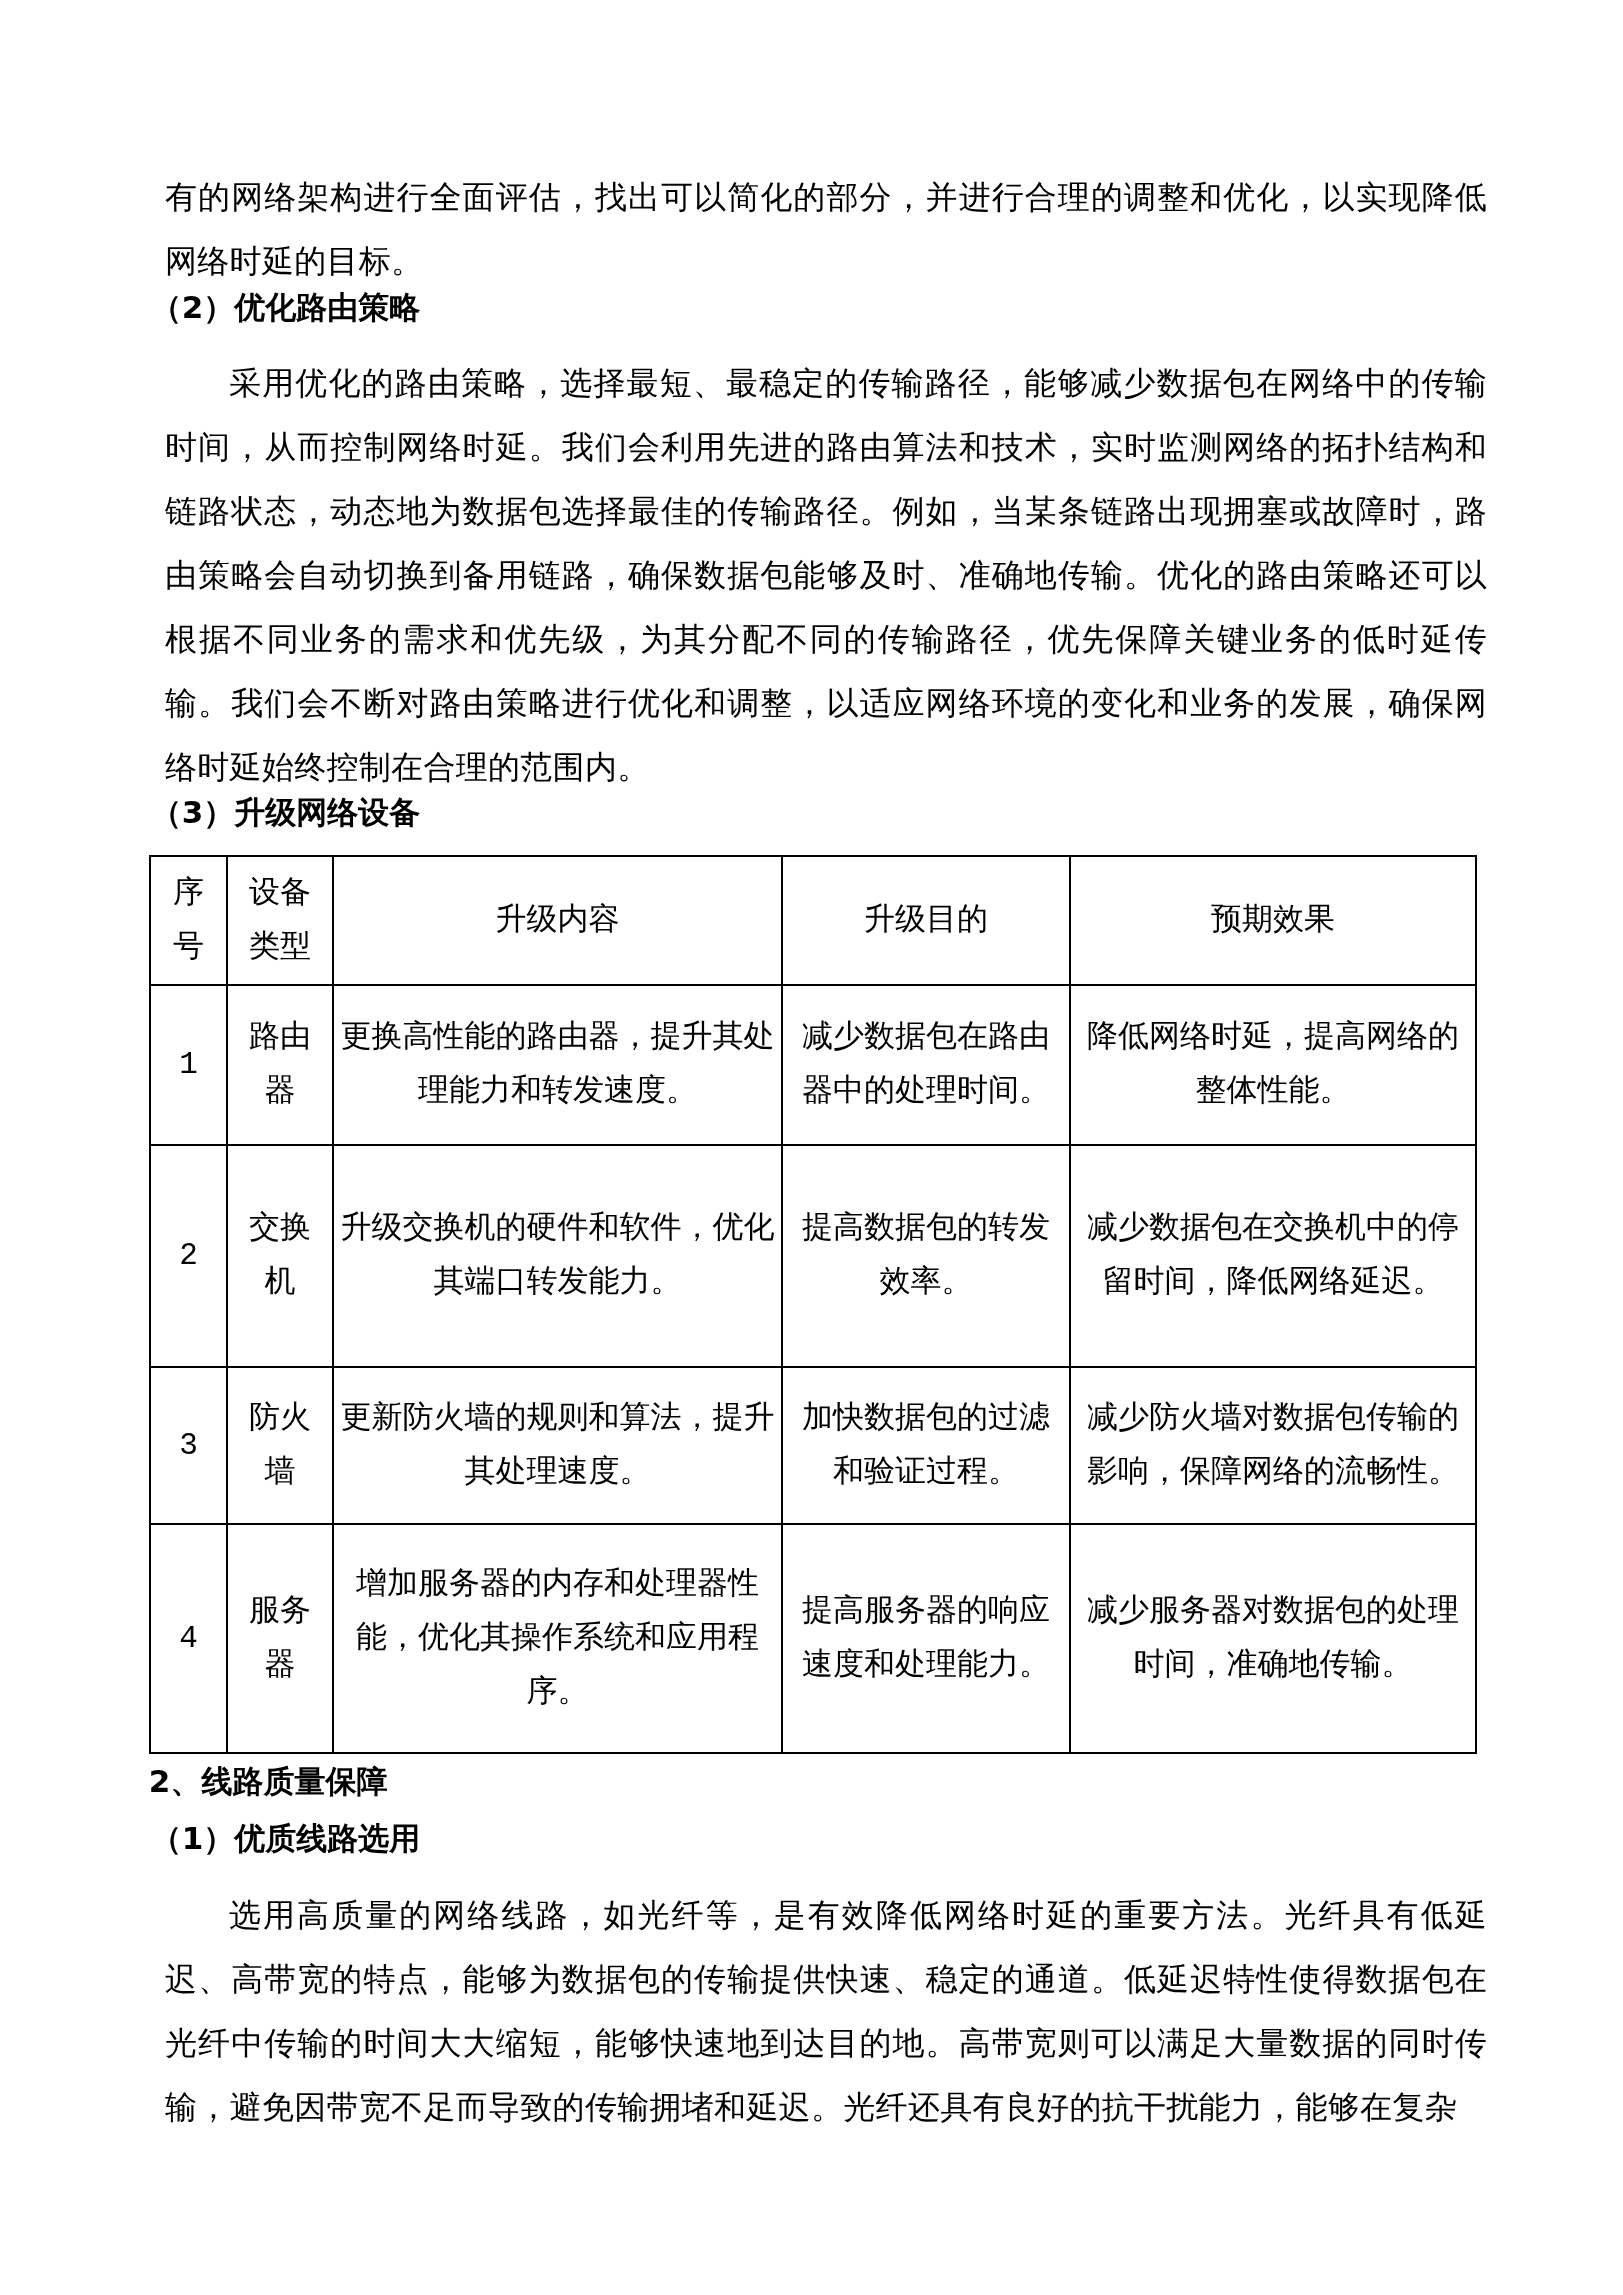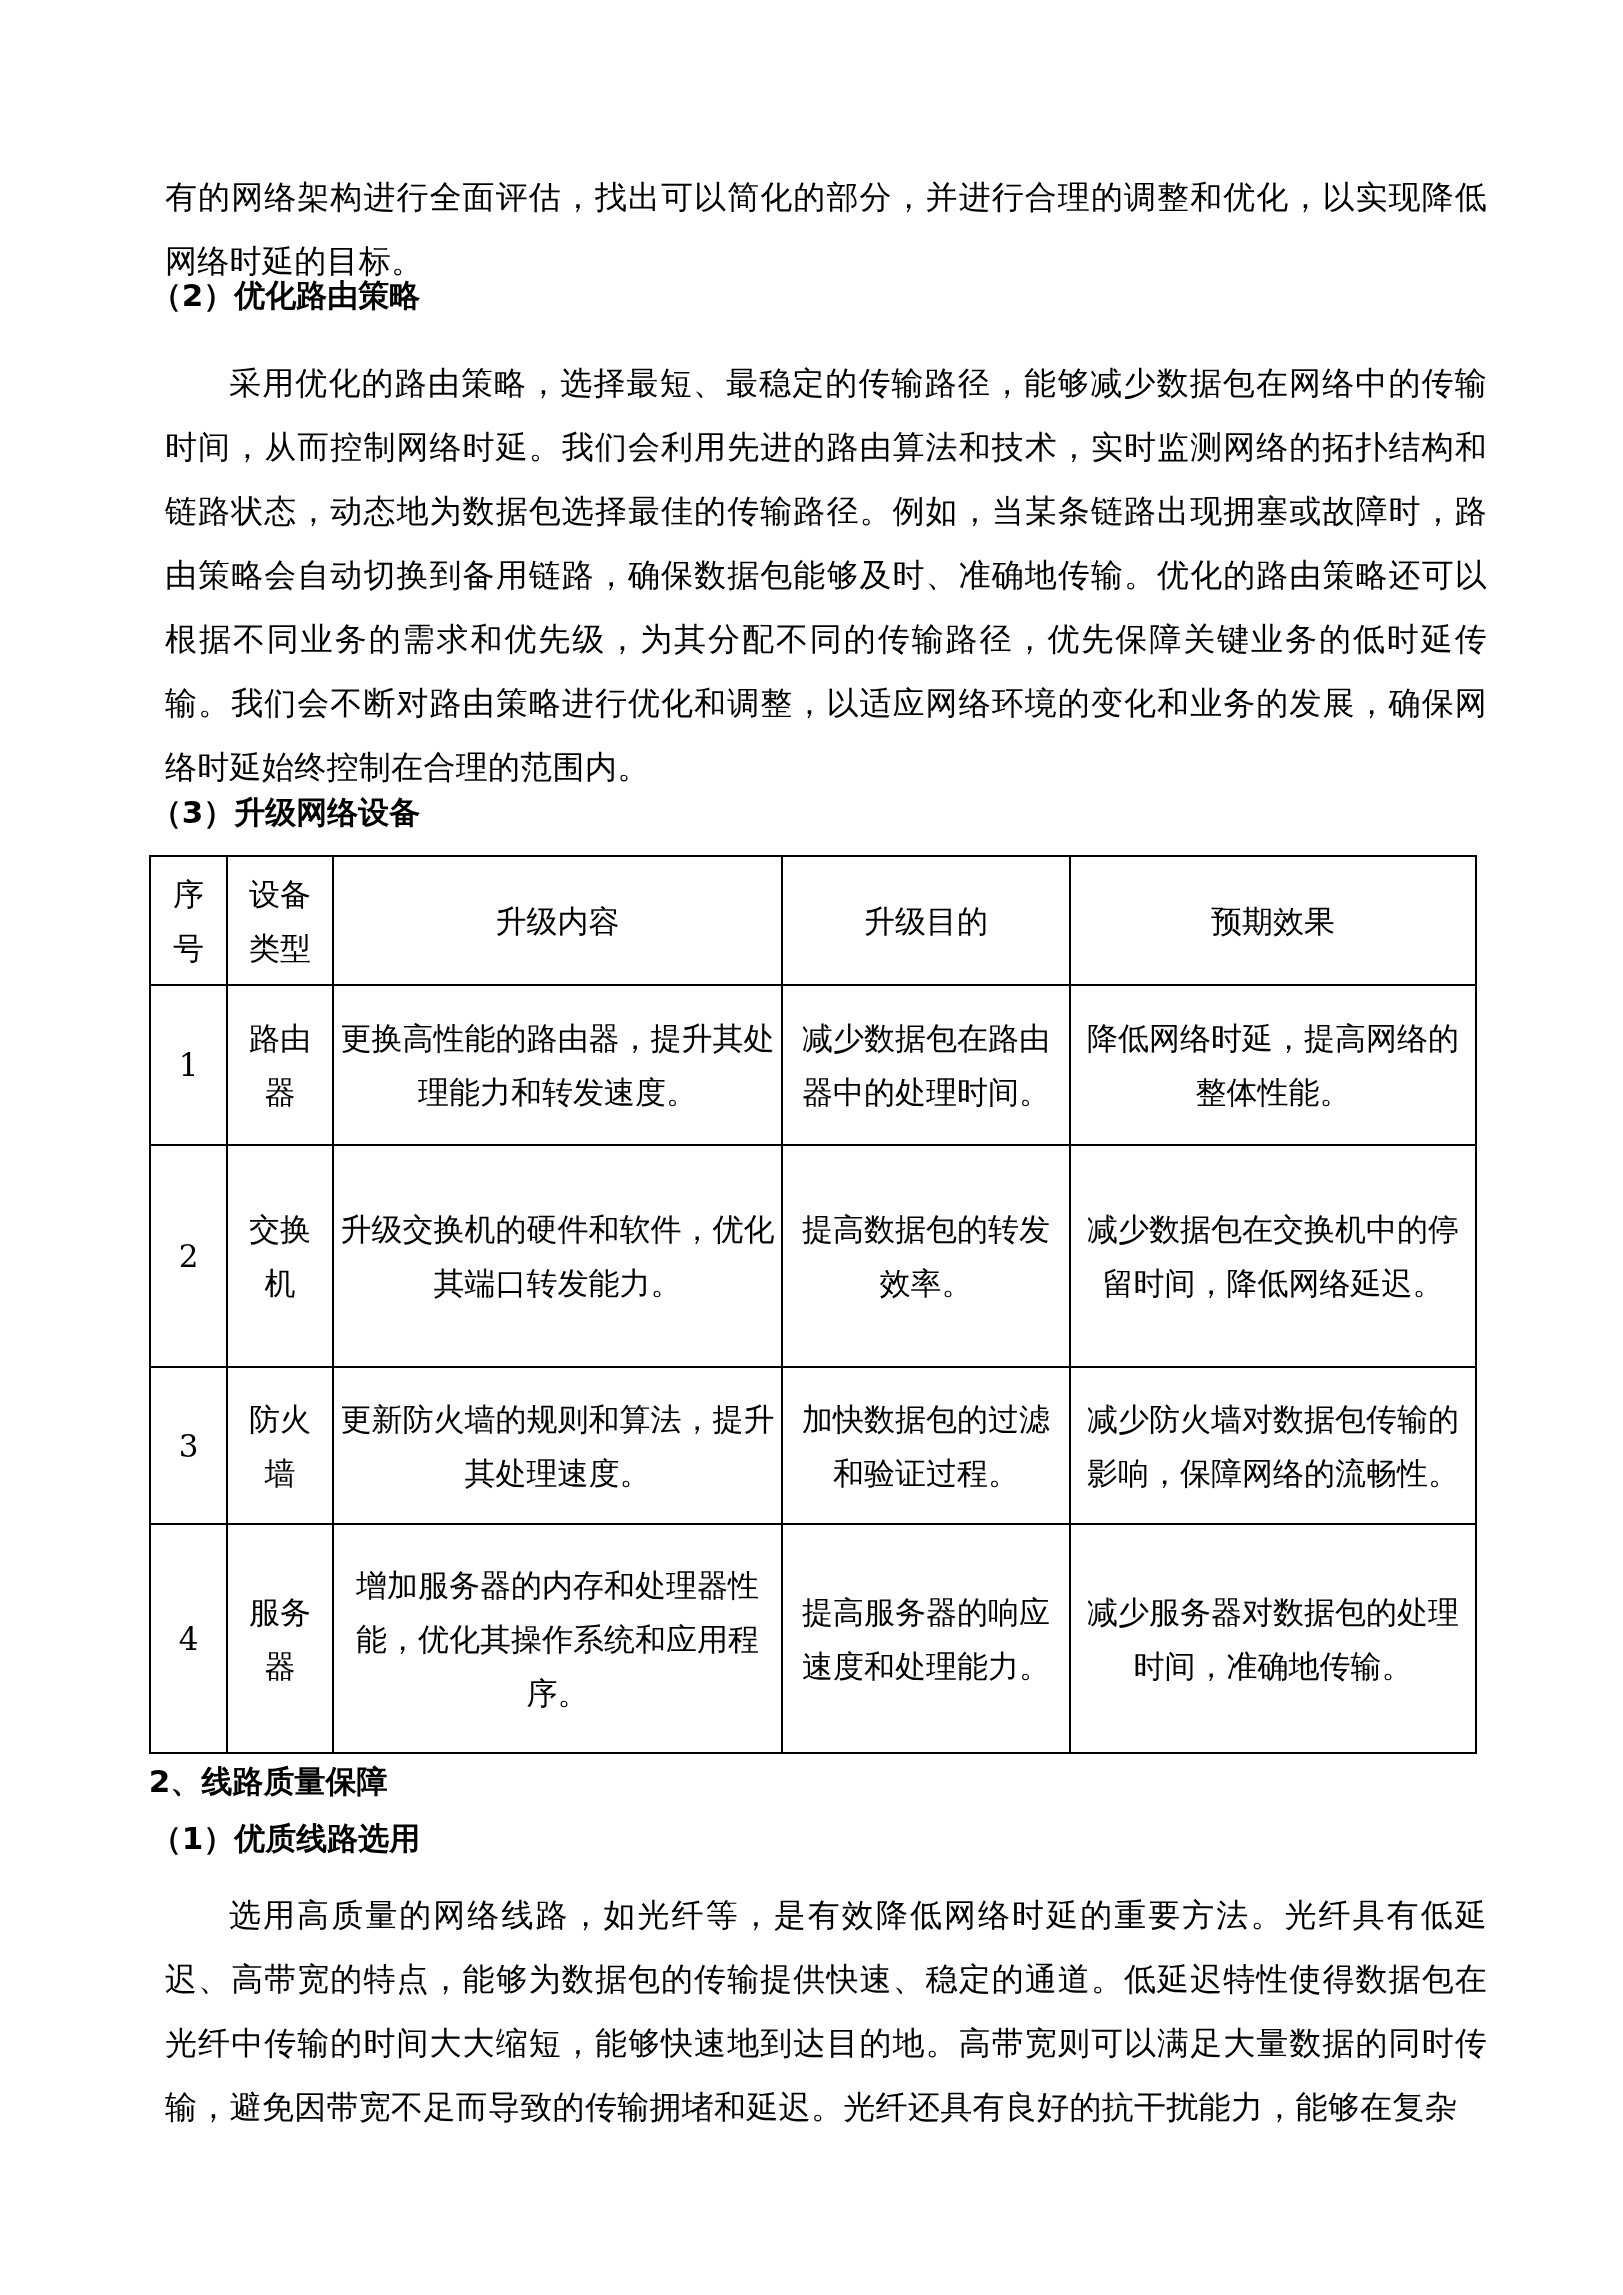--- a/index.html
+++ b/index.html
@@ -5,34 +5,34 @@
   html, body { margin: 0; padding: 0; background: #ffffff; }
   body { width: 1623px; height: 2295px; position: relative; overflow: hidden;
          font-family: "DejaVu Serif", "Liberation Serif", serif; color: #000; }
   .page { position: absolute; left: 154px; top: 0; width: 1322px; }
   .para { position: absolute; left: 0; width: 1322px; font-size: 32px; line-height: 64px;
           text-align: justify; text-align-last: left; letter-spacing: 0.3px; margin: 11px; }
   .indent { text-indent: 64px; }
   .heading { position: absolute; font-family: "DejaVu Sans", "Liberation Sans", sans-serif;
              font-weight: bold; font-size: 31px; line-height: 39px; margin: 0; }
   table.spec { position: absolute; left: 149px; top: 855px; width: 1326px; border-collapse: collapse;
-               font-size: 31px; line-height: 54px; table-layout: fixed; }
+               font-size: 31px; line-height: 54px; table-layout: fixed; font-family: Liberation Mono, monospace; }
   table.spec td, table.spec th { border: 2px solid #000; text-align: center; vertical-align: middle;
                padding: 0 6px; font-weight: normal; word-break: break-all; }
   table.spec th.c0, table.spec td.c0 { padding: 0 9.2px; }
   table.spec th.c1, table.spec td.c1 { padding: 0 11.8px; }
   .hdr-row { height: 129px; }
   .r1 { height: 160px; } .r2 { height: 222px; } .r3 { height: 157px; } .r4 { height: 229px; }
 </style>
 </head>
 <body>
 
 <div class="page">
   <p class="para" style="top:154px;">有的网络架构进行全面评估，找出可以简化的部分，并进行合理的调整和优化，以实现降低网络时延的目标。</p>
-  <h3 class="heading" style="left:-3.3px; top:276px;text-align:center;">（2）优化路由策略</h3>
+  <h3 class="heading" style="left:-3.3px; top:288px;text-align:center;">（2）优化路由策略</h3>
   <p class="para indent" style="top:340px;">采用优化的路由策略，选择最短、最稳定的传输路径，能够减少数据包在网络中的传输时间，从而控制网络时延。我们会利用先进的路由算法和技术，实时监测网络的拓扑结构和链路状态，动态地为数据包选择最佳的传输路径。例如，当某条链路出现拥塞或故障时，路由策略会自动切换到备用链路，确保数据包能够及时、准确地传输。优化的路由策略还可以根据不同业务的需求和优先级，为其分配不同的传输路径，优先保障关键业务的低时延传输。我们会不断对路由策略进行优化和调整，以适应网络环境的变化和业务的发展，确保网络时延始终控制在合理的范围内。</p>
   <h3 class="heading" style="left:-3.3px; top:793px;">（3）升级网络设备</h3>
 </div>
 
 <table class="spec">
   <colgroup>
     <col style="width:77px">
       <col style="width:106px">
       <col style="width:449px">
       <col style="width:288px">

